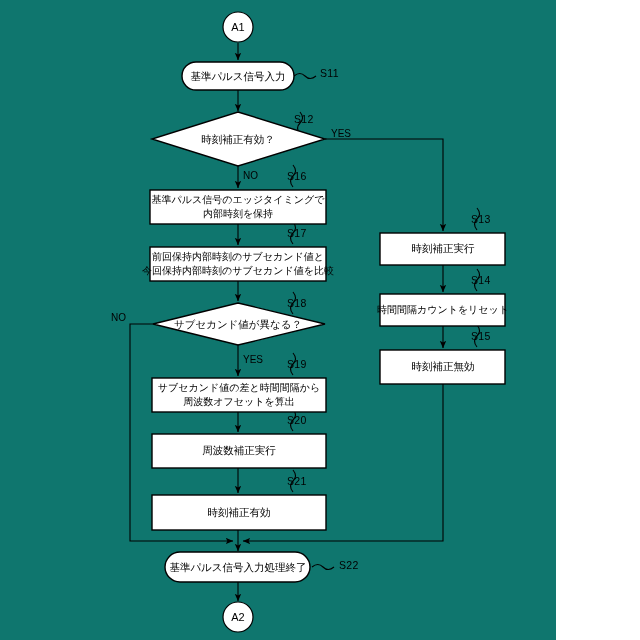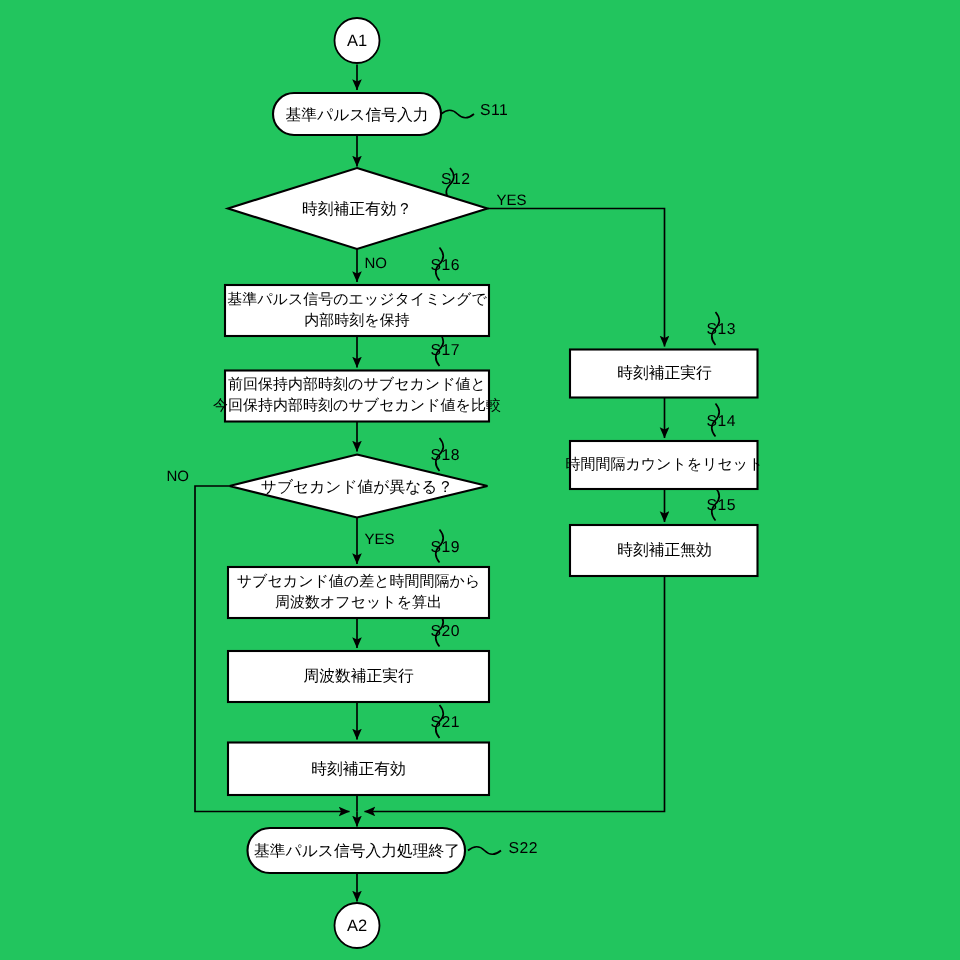--- a/index.html
+++ b/index.html
@@ -10,23 +10,23 @@
   }
   body {
     width: 640px;
     height: 640px;
     font-family: "Liberation Sans", "DejaVu Sans", sans-serif;
     color: #000000;
     overflow: hidden;
   }
   #flow-root {
     position: relative;
-    width: 640px;
+    width: 556px;
     height: 640px;
-    background: #22c55e;
+    background: #0f766e;
   }
   #flow-svg {
     position: absolute;
     left: 0;
     top: 0;
     width: 640px;
     height: 640px;
   }
   .node-text {
     font-family: "Liberation Sans", "DejaVu Sans", sans-serif;

